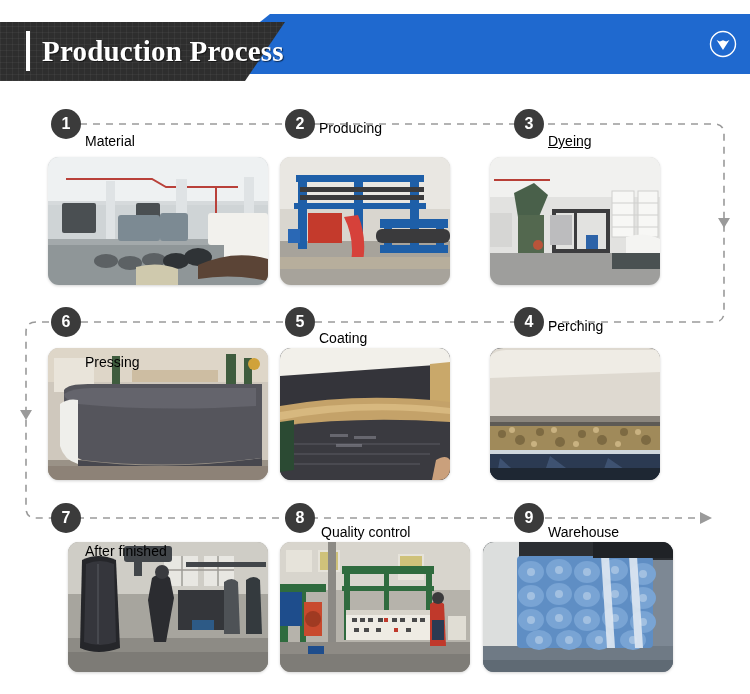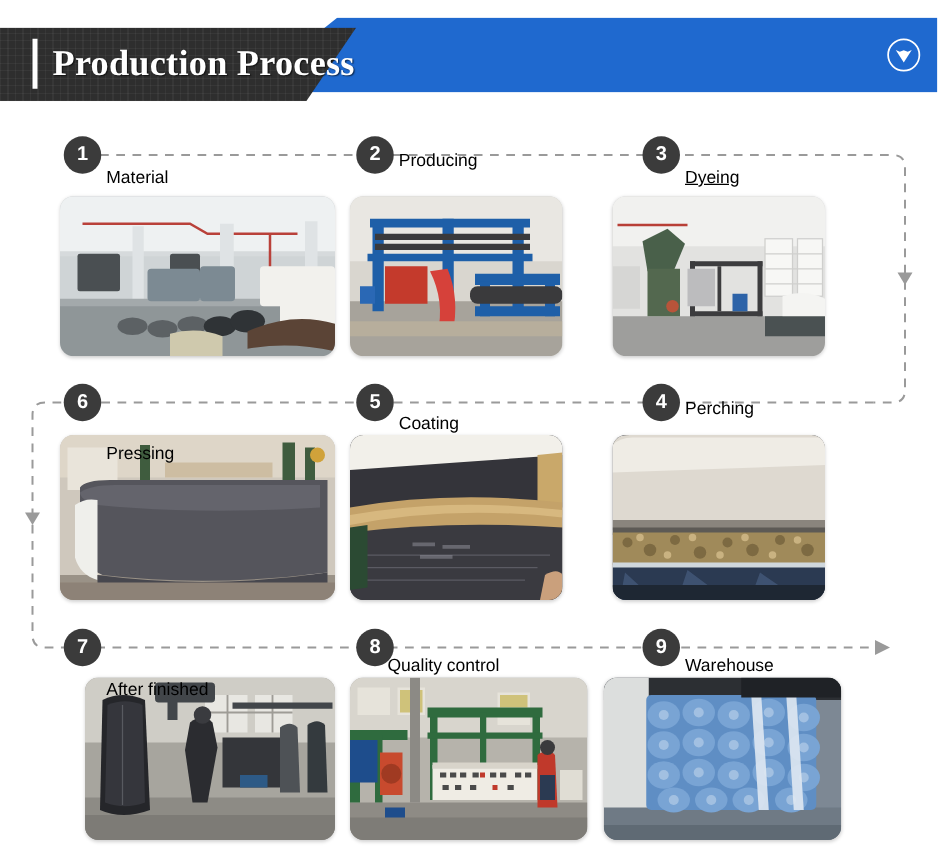--- a/index.html
+++ b/index.html
@@ -159,21 +159,21 @@
 <div class="step-badge" style="left:285px; top:307px;">5</div>
 <div class="step-label" style="left:319px; top:330px;">Coating</div>
 
 <div class="step-badge" style="left:51px;  top:307px;">6</div>
 <div class="step-label" style="left:85px;  top:330px;margin-top:24px;">Pressing</div>
 
 <div class="step-badge" style="left:51px;  top:503px;">7</div>
 <div class="step-label" style="left:85px;  top:524px;margin-top:19px;">After finished</div>
 
 <div class="step-badge" style="left:285px; top:503px;">8</div>
-<div class="step-label" style="left:310px; top:524px;text-align:center;">Quality control</div>
+<div class="step-label" style="left:321px; top:524px;text-align:center;">Quality control</div>
 
 <div class="step-badge" style="left:514px; top:503px;">9</div>
 <div class="step-label" style="left:548px; top:524px;">Warehouse</div>
 
 <div class="photo" style="left:48px; top:157px; width:220px; height:128px;">
   <svg viewBox="0 0 220 128" preserveAspectRatio="none">
     <rect width="220" height="128" fill="#cfd4d6"></rect>
     <rect x="0" y="0" width="220" height="46" fill="#eef1f2"></rect>
     <rect x="0" y="44" width="220" height="4" fill="#d6dadc"></rect>
     <g stroke="#b9413a" stroke-width="2" fill="none">

